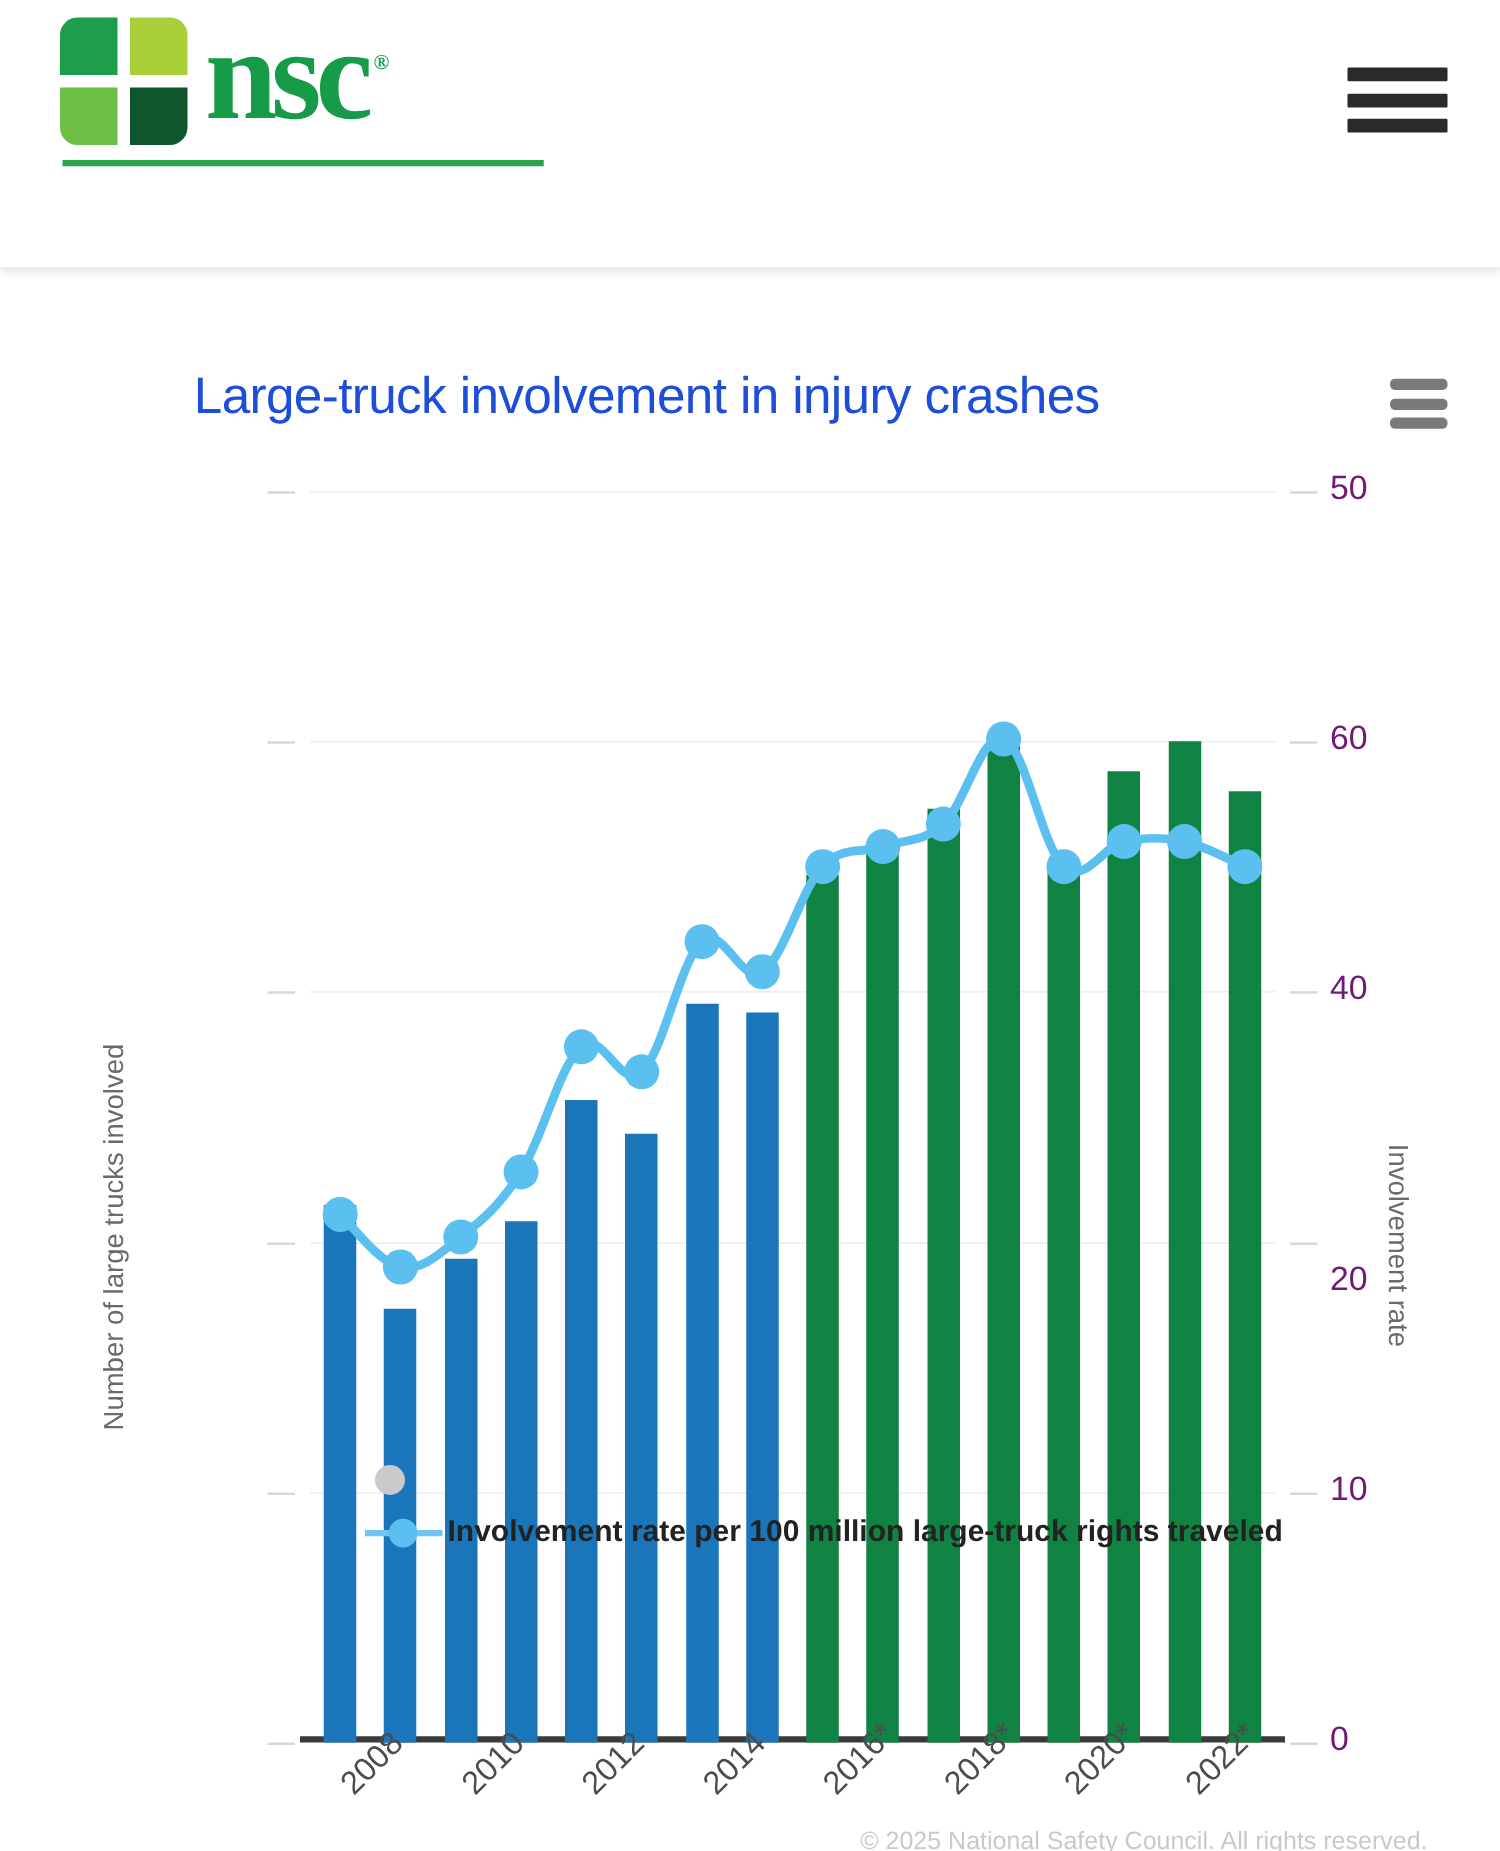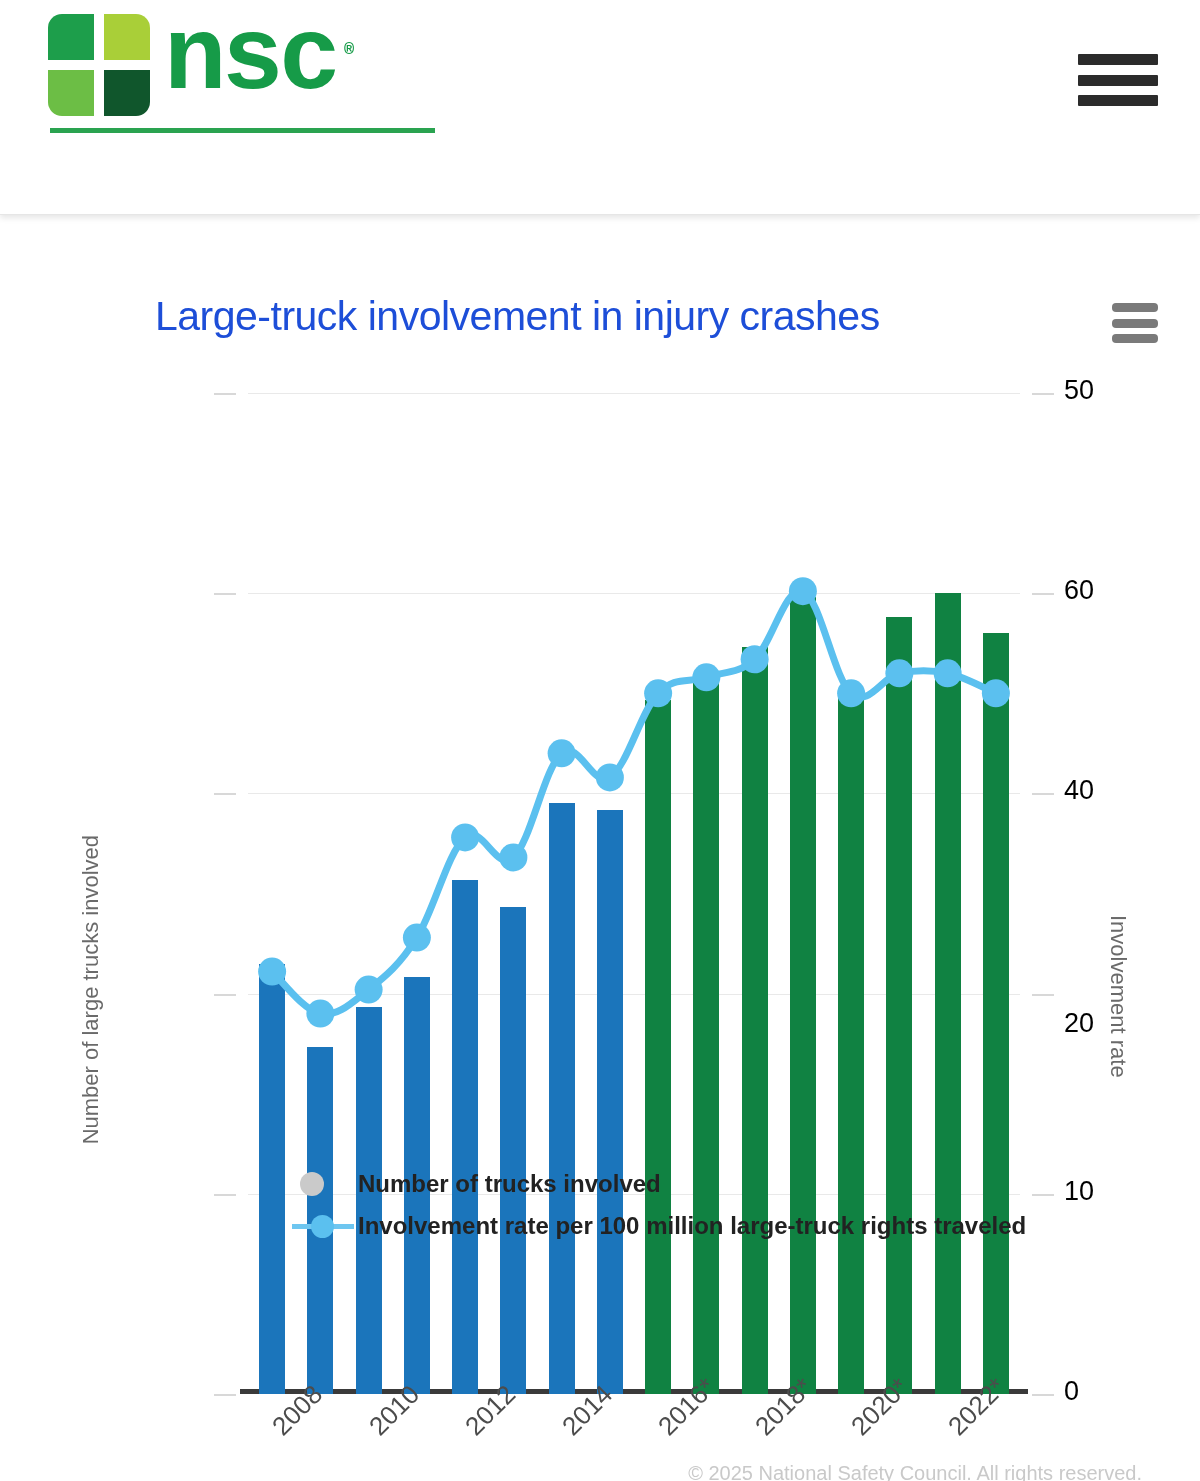--- a/index.html
+++ b/index.html
@@ -32,21 +32,21 @@
   }
   .sq { width: 46px; height: 46px; }
   .sq-tl { background: #1d9e4b; border-radius: 14px 0 0 0; }
   .sq-tr { background: #a9cf38; border-radius: 0 14px 0 0; }
   .sq-bl { background: #6cbe45; border-radius: 0 0 0 14px; }
   .sq-br { background: #10562c; border-radius: 0 0 14px 0; }
 
   .wordmark {
     position: relative;
     margin-left: 14px;
-    font-family: Liberation Mono, monospace;
+    font-family: Liberation Serif, serif;
     font-weight: 700;
     font-size: 104px;
     line-height: 104px;
     letter-spacing: -5px;
     color: #169b48;
   }
   .wordmark .reg {
     font-size: 17px; font-weight: 700; letter-spacing: 0;
     position: absolute; right: -18px; bottom: 10px;
   }
@@ -100,21 +100,21 @@
     position: absolute; left: 0; width: 100%; height: 1px;
     background: #e9e9e9;
   }
   .axis-base {
     position: absolute; left: -8px; width: calc(100% + 16px);
     bottom: 0; height: 5px; background: #3a3a3a;
   }
 
   .ytick-left, .ytick-right {
     position: absolute;
-    font-size: 27px; color: #000000;
+    font-size: 27px; color: #701a75;
     white-space: nowrap;
   }
   .tick-dash-l {
     position: absolute; width: 22px; height: 2px; background: #d8d8d8;
     left: -34px;
   }
   .tick-dash-r {
     position: absolute; width: 22px; height: 2px; background: #d8d8d8;
     right: -34px;
   }
@@ -316,21 +316,20 @@
       </svg>
     </div>
 
 </div>
 
 <div class="legend">
   <div class="legend-row">
     <span class="legend-marker">
       <span class="dot-gray"></span>
     </span>
-    <span class="legend-text">Number of trucks involved</span>
   </div>
   <div class="legend-row">
     <span class="legend-marker">
       <span class="line-mark"></span>
         <span class="dot-blue"></span>
     </span>
     <span class="legend-text">Involvement rate per 100 million large-truck rights traveled</span>
   </div>
 </div>
 

